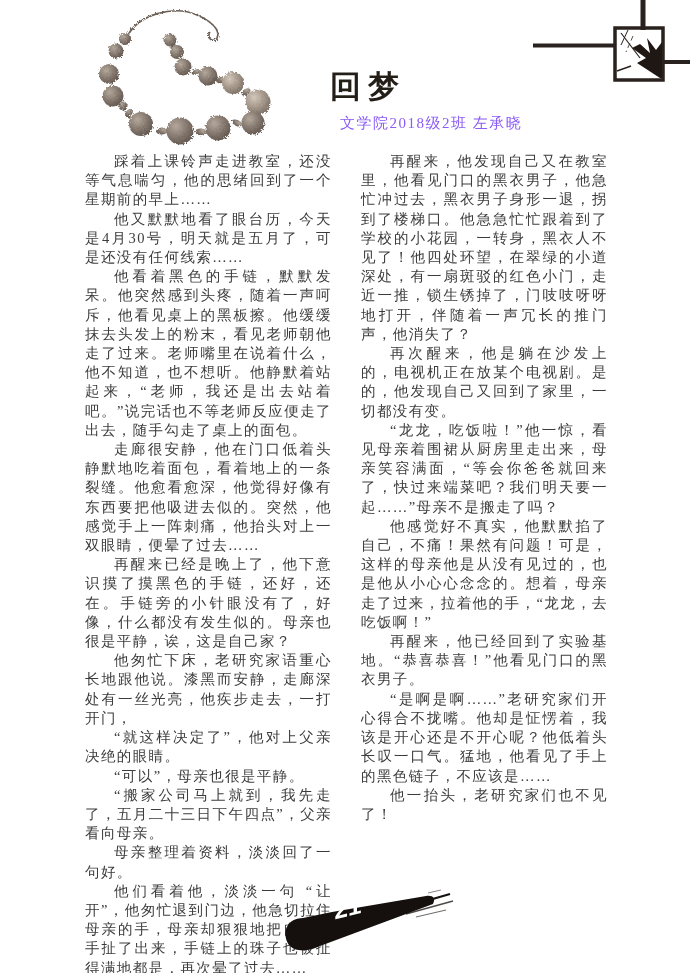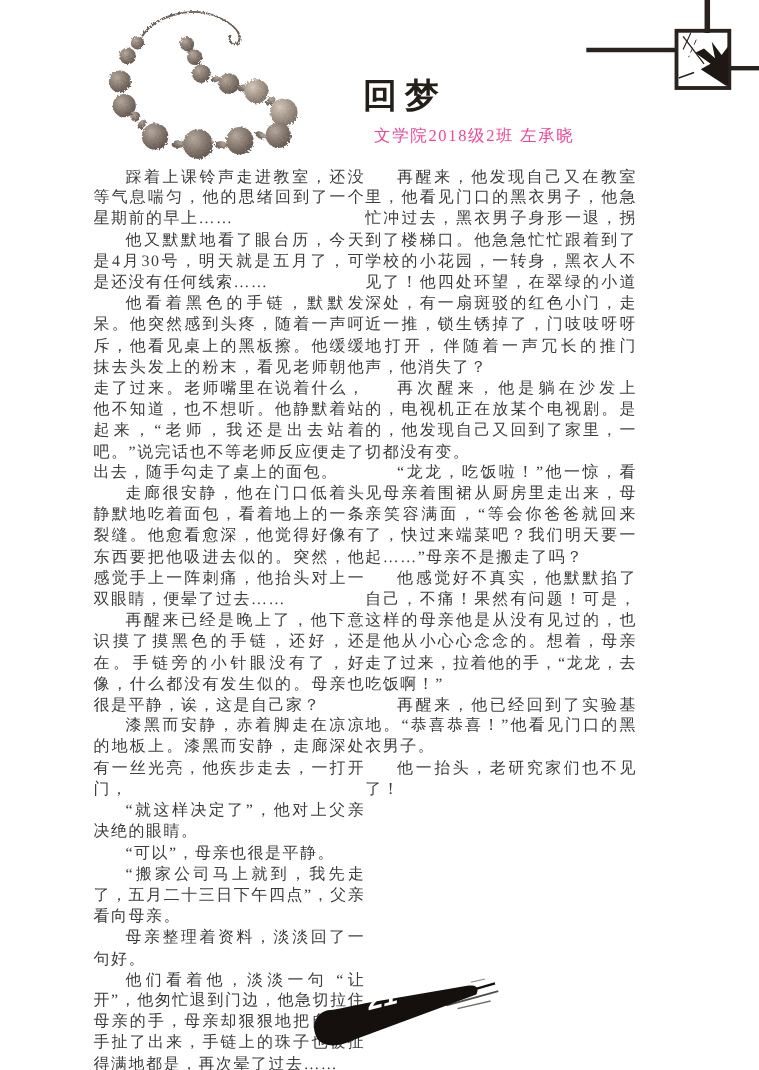--- a/index.html
+++ b/index.html
@@ -22,35 +22,35 @@
     font-size:31px;
     font-weight:600;
     letter-spacing:7px;
     color:#241e19;
     font-family:"Liberation Serif","DejaVu Serif",serif;
   }
   .byline{
     margin:6px 0 0 10px;
     font-size:15px;
     letter-spacing:1.5px;
-    color:#ec4899;
+    color:#8b5cf6;
   }
   
   .col{
     position:absolute;
     top:152px;
     width:247px;
     color:#3c3c3c;
     font-size:14.5px;
     line-height:19.2px;
     letter-spacing:1.4px;
     text-align:justify;
   }
   .col-left{left:85px;}
-  .col-right{left:332px;}
+  .col-right{left:361px;}
   .col p{
     margin:0;
     text-indent:2em;
   }
   
   .page-number{
     position:absolute;
     left:334px;
     top:893px;
     font-family:"Liberation Sans","DejaVu Sans",sans-serif;
@@ -137,34 +137,35 @@
     <h1 class="page-title">回梦</h1>
     <div class="byline">文学院2018级2班  左承晓</div>
   </div>
 
   <div class="col col-left">
       <p>踩着上课铃声走进教室，还没等气息喘匀，他的思绪回到了一个星期前的早上……</p>
       <p>他又默默地看了眼台历，今天是4月30号，明天就是五月了，可是还没有任何线索……</p>
       <p>他看着黑色的手链，默默发呆。他突然感到头疼，随着一声呵斥，他看见桌上的黑板擦。他缓缓抹去头发上的粉末，看见老师朝他走了过来。老师嘴里在说着什么，他不知道，也不想听。他静默着站起来，“老师，我还是出去站着吧。”说完话也不等老师反应便走了出去，随手勾走了桌上的面包。</p>
       <p>走廊很安静，他在门口低着头静默地吃着面包，看着地上的一条裂缝。他愈看愈深，他觉得好像有东西要把他吸进去似的。突然，他感觉手上一阵刺痛，他抬头对上一双眼睛，便晕了过去……</p>
       <p>再醒来已经是晚上了，他下意识摸了摸黑色的手链，还好，还在。手链旁的小针眼没有了，好像，什么都没有发生似的。母亲也很是平静，诶，这是自己家？</p>
-      <p>漆黑而安静，赤着脚走在凉凉的地板上。漆黑而安静，走廊深处有一丝光亮，他疾步走去，一打开门，</p>
+      <p>他匆忙下床，老研究家语重心长地跟他说。漆黑而安静，走廊深处有一丝光亮，他疾步走去，一打开门，</p>
       <p>“就这样决定了”，他对上父亲决绝的眼睛。</p>
       <p>“可以”，母亲也很是平静。</p>
       <p>“搬家公司马上就到，我先走了，五月二十三日下午四点”，父亲看向母亲。</p>
       <p>母亲整理着资料，淡淡回了一句好。</p>
       <p>他们看着他，淡淡一句 “让开”，他匆忙退到门边，他急切拉住母亲的手，母亲却狠狠地把自己的手扯了出来，手链上的珠子也被扯得满地都是，再次晕了过去……</p>
     </div>
 
   <div class="col col-right">
       <p>再醒来，他发现自己又在教室里，他看见门口的黑衣男子，他急忙冲过去，黑衣男子身形一退，拐到了楼梯口。他急急忙忙跟着到了学校的小花园，一转身，黑衣人不见了！他四处环望，在翠绿的小道深处，有一扇斑驳的红色小门，走近一推，锁生锈掉了，门吱吱呀呀地打开，伴随着一声冗长的推门声，他消失了？</p>
       <p>再次醒来，他是躺在沙发上的，电视机正在放某个电视剧。是的，他发现自己又回到了家里，一切都没有变。</p>
       <p>“龙龙，吃饭啦！”他一惊，看见母亲着围裙从厨房里走出来，母亲笑容满面，“等会你爸爸就回来了，快过来端菜吧？我们明天要一起……”母亲不是搬走了吗？</p>
       <p>他感觉好不真实，他默默掐了自己，不痛！果然有问题！可是，这样的母亲他是从没有见过的，也是他从小心心念念的。想着，母亲走了过来，拉着他的手，“龙龙，去吃饭啊！”</p>
       <p>再醒来，他已经回到了实验基地。“恭喜恭喜！”他看见门口的黑衣男子。</p>
+      <p>“是啊是啊……”老研究家们开心得合不拢嘴。他却是怔愣着，我该是开心还是不开心呢？他低着头长叹一口气。猛地，他看见了手上的黑色链子，不应该是……</p>
       <p>他一抬头，老研究家们也不见了！</p>
     </div>
 
   <svg class="footer-brush" viewBox="0 0 175 75" xmlns="http://www.w3.org/2000/svg" aria-hidden="true">
     <path d="M9,60 C1,48 7,33 23,33 C33,31 42,29 52,27 L146,11 C153,10 156,13 153,19 L40,61 C30,66 16,68 9,60 Z" fill="#15100d"></path>
     <line x1="118" y1="24" x2="170" y2="9" stroke="#15100d" stroke-width="2.2"></line>
     <line x1="126" y1="29" x2="173" y2="16" stroke="#15100d" stroke-width="1.6" opacity="0.75"></line>
     <line x1="136" y1="32" x2="166" y2="25" stroke="#15100d" stroke-width="1.2" opacity="0.6"></line>
     <line x1="148" y1="8" x2="161" y2="5" stroke="#15100d" stroke-width="1" opacity="0.5"></line>
   </svg>

